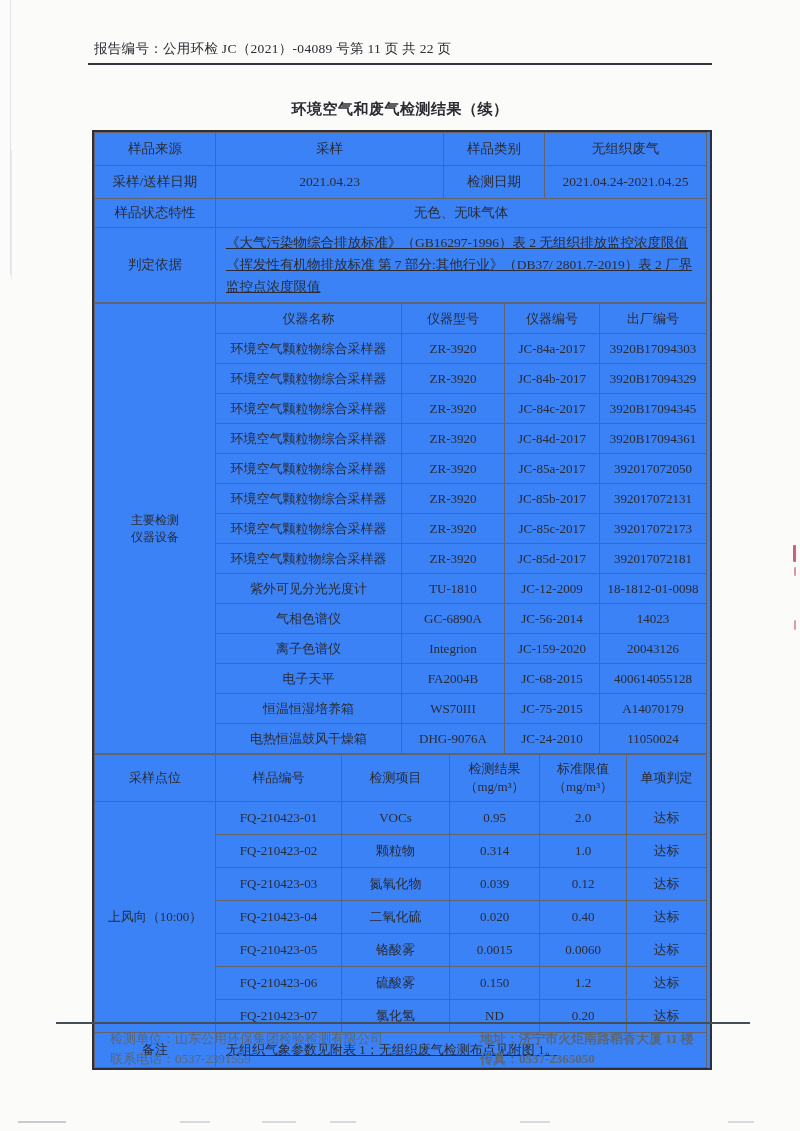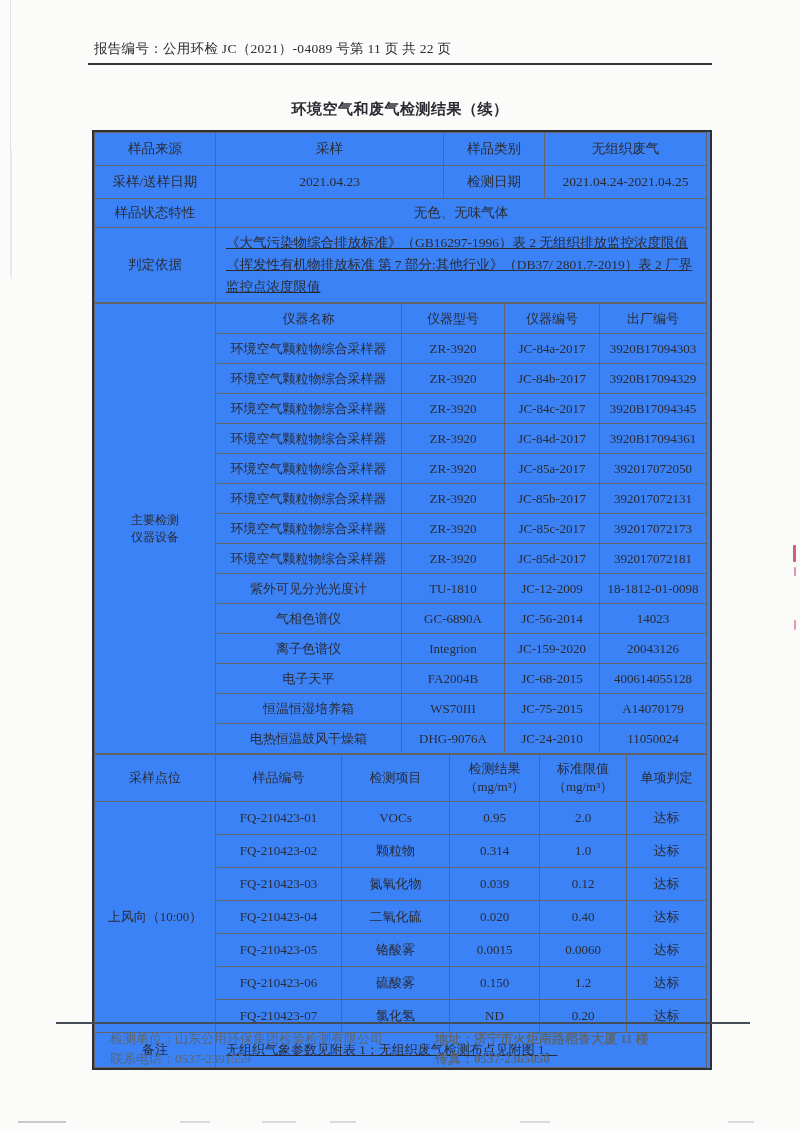--- a/index.html
+++ b/index.html
@@ -49,21 +49,21 @@
   .tb td{height:27px;font-size:13px;}
   .tb .lblcell{font-size:12px;}
 
   .tc td{height:30px;font-size:13px;}
   .tc .hrow td{height:44px;font-size:13px;}
   .tc .noterow td{height:32px;}
 
   
   .foot-rule{position:absolute;left:56px;top:1022px;width:694px;height:2px;background:#454d57;}
   .footer{position:absolute;left:110px;top:1029px;width:640px;font-size:13px;color:#5b6674;line-height:1.55;}
-  .footer .cols{display:flex;}
+  .footer .cols{display:flex;gap:45px;}
   .footer .c1{width:325px;}
   .footer .c2{flex:1;font-weight:bold;}
 </style>
 </head>
 <body>
 
 <div class="page">
 
   <div class="scan-edge-left"></div>
   <div class="scan-edge-left2"></div>

